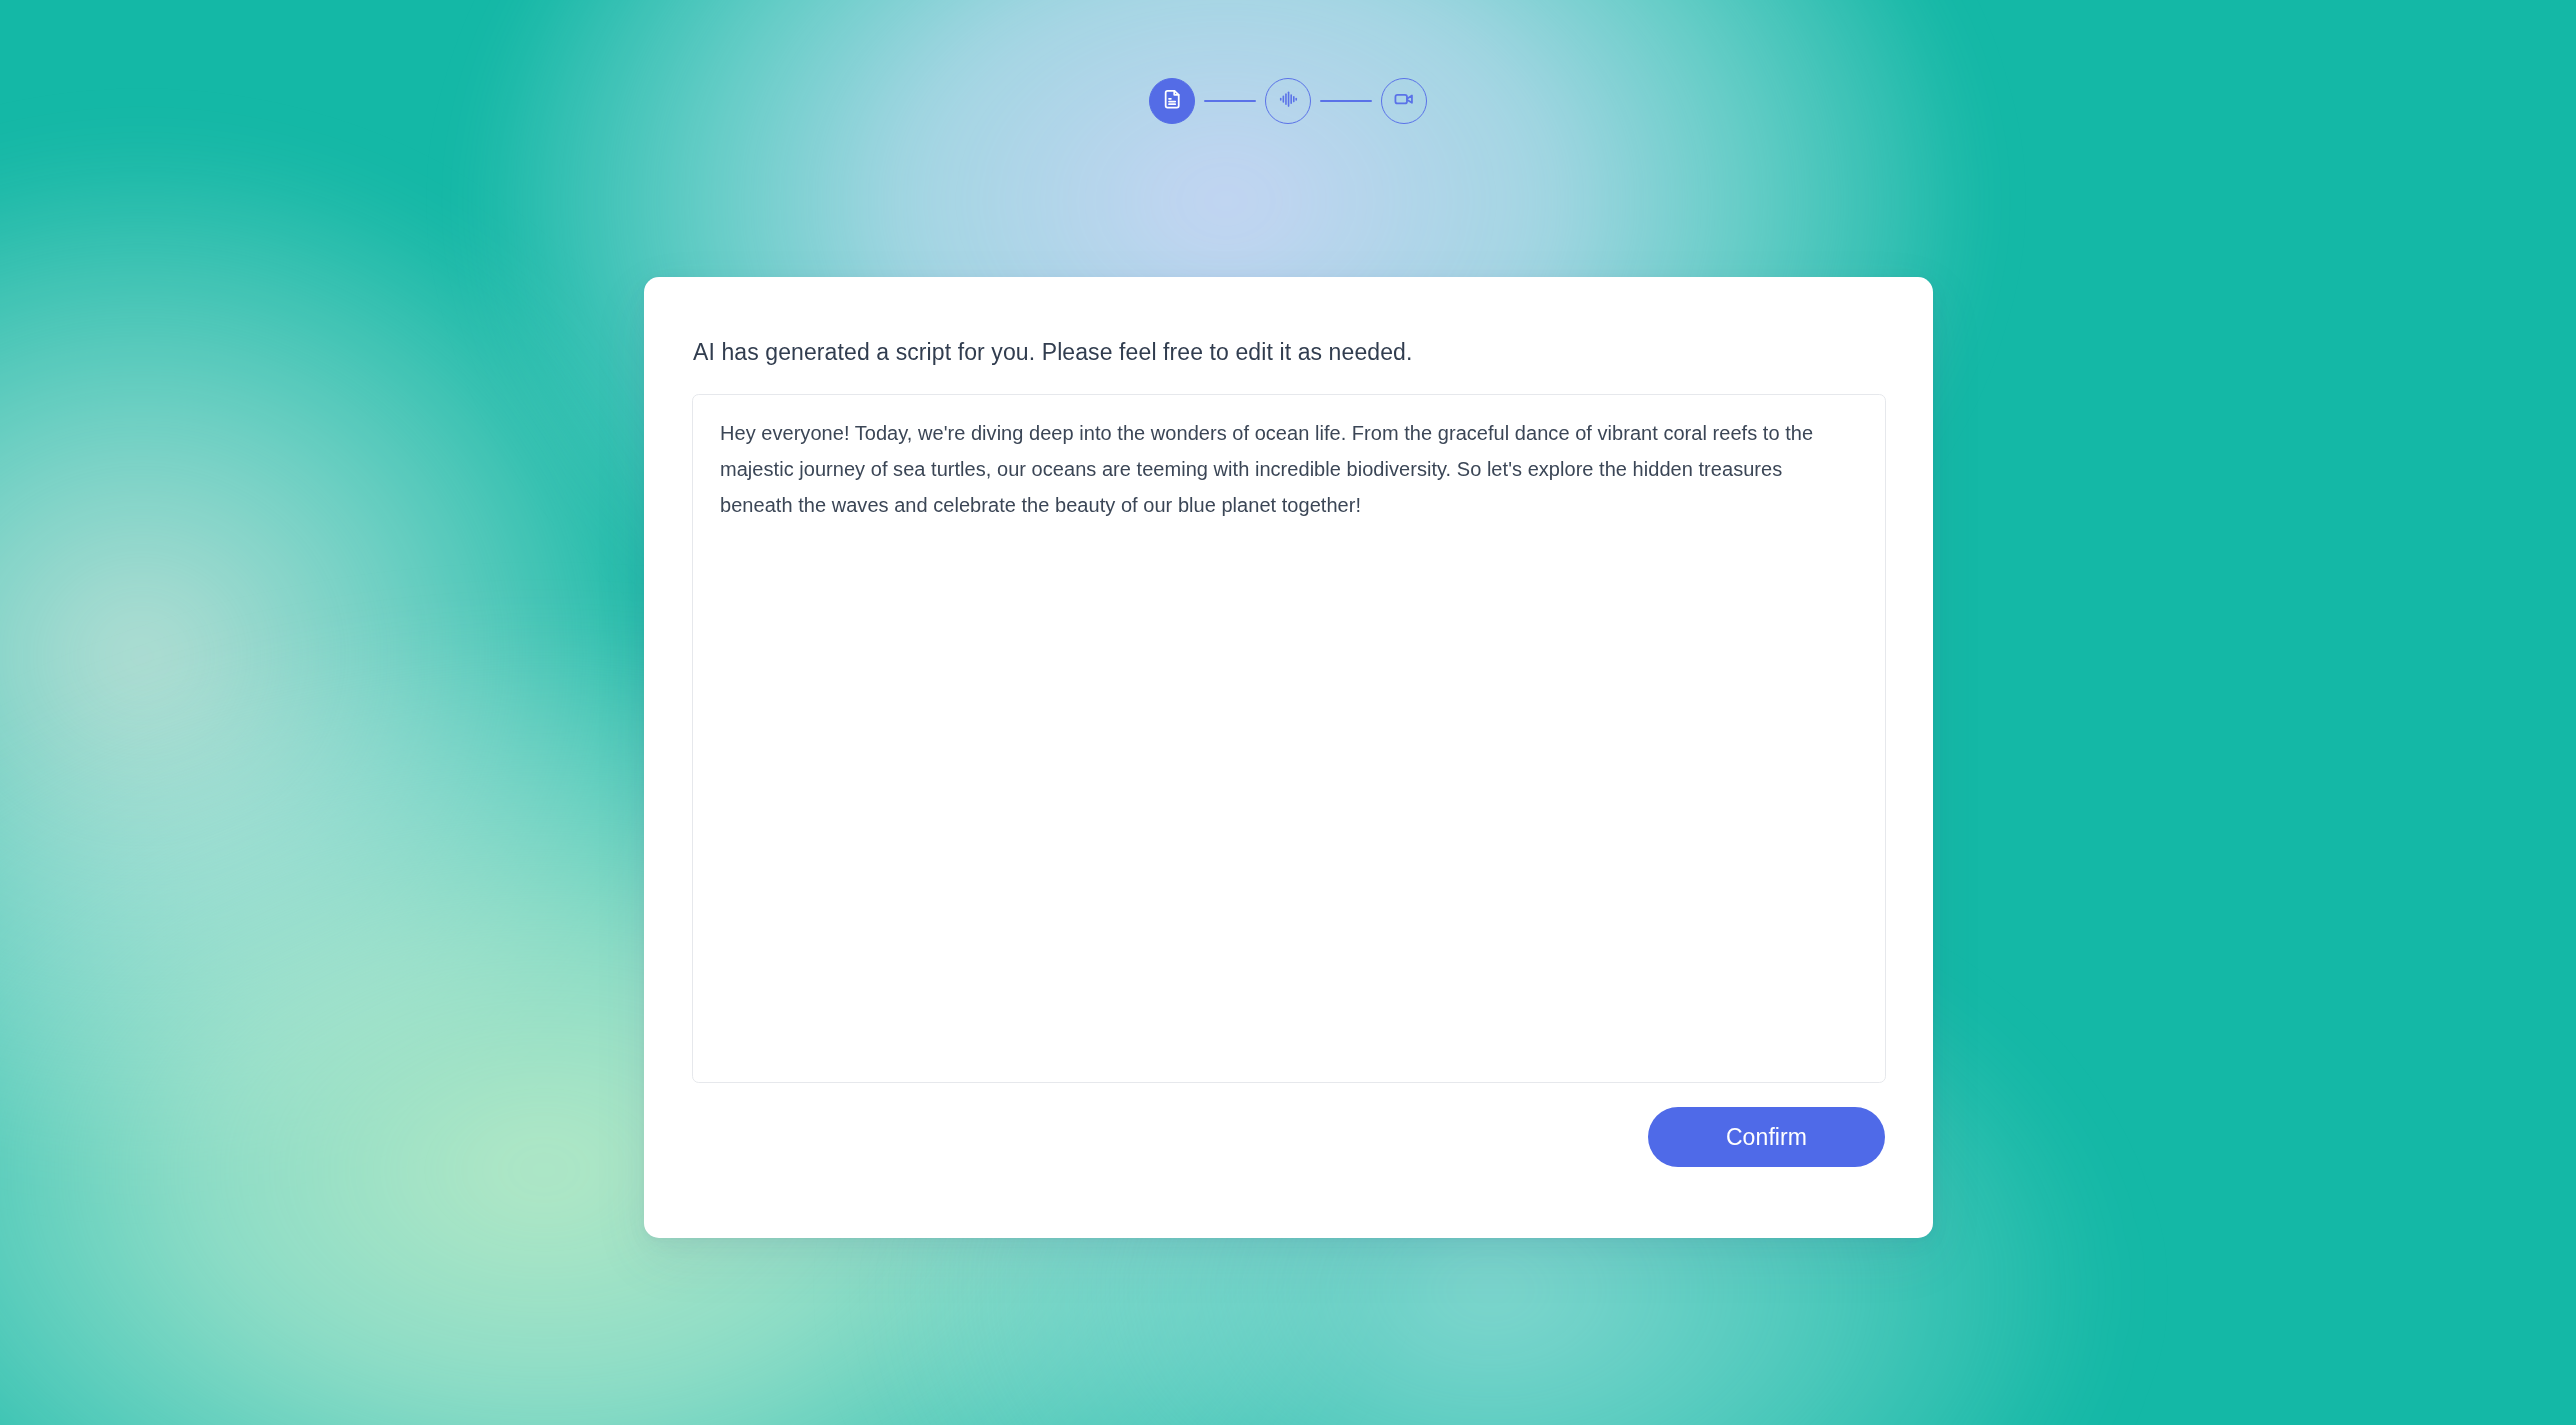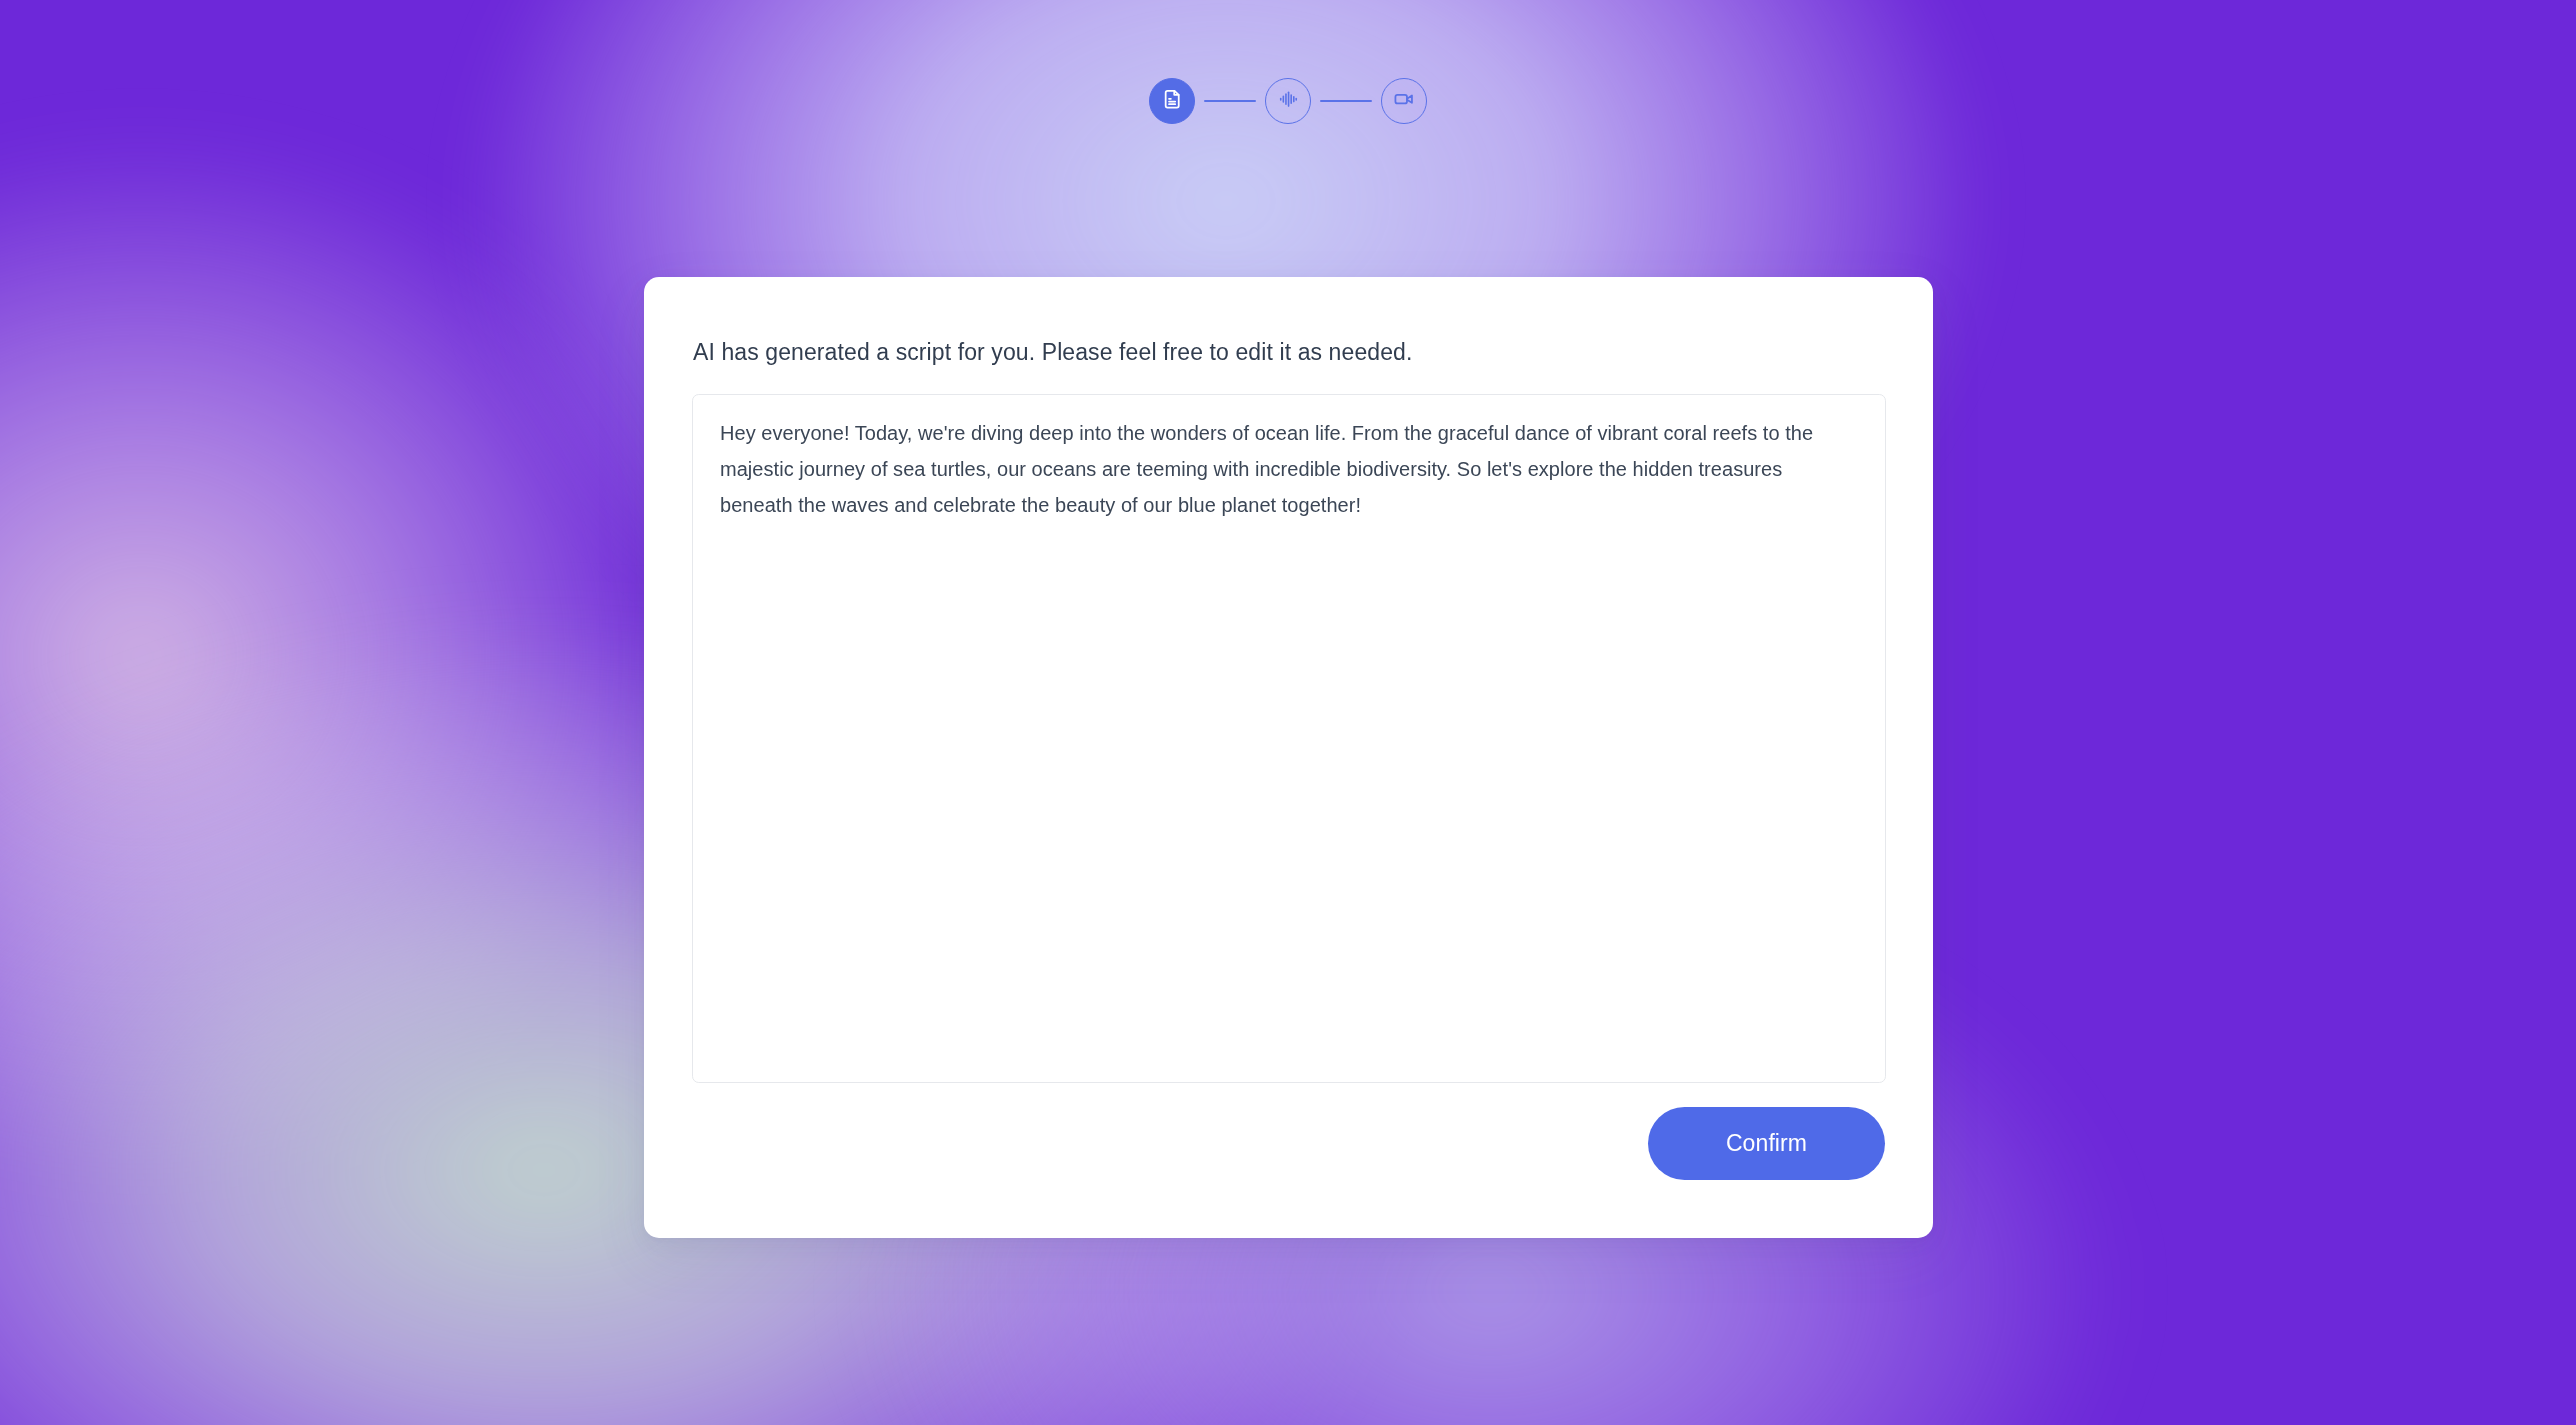--- a/index.html
+++ b/index.html
@@ -14,21 +14,21 @@
   body {
     font-family: "Liberation Sans", sans-serif;
     background: #ffffff;
     position: relative;
   }
 
   
   #app-root {
     position: absolute;
     inset: 0;
-    background: #6d28d9;
+    background: #14b8a6;
     overflow: hidden;
     text-decoration: underline;
   }
 
   .bg-glow {
     position: absolute;
     pointer-events: none;
   }
 
   .bg-glow-lavender {
@@ -184,21 +184,21 @@
     left: 48px;
     right: 48px;
     top: 830px;
     display: flex;
     justify-content: flex-end;
     align-items: center;
   }
 
   #confirm-button {
     min-width: 237px;
-    height: 73px;
+    height: 60px;
     border: none;
     border-radius: 37px;
     background: #4f6ae8;
     color: #ffffff;
     font-family: "Liberation Sans", sans-serif;
     font-size: 23px;
     letter-spacing: 0.1px;
     cursor: pointer;
     display: flex;
     align-items: center;

